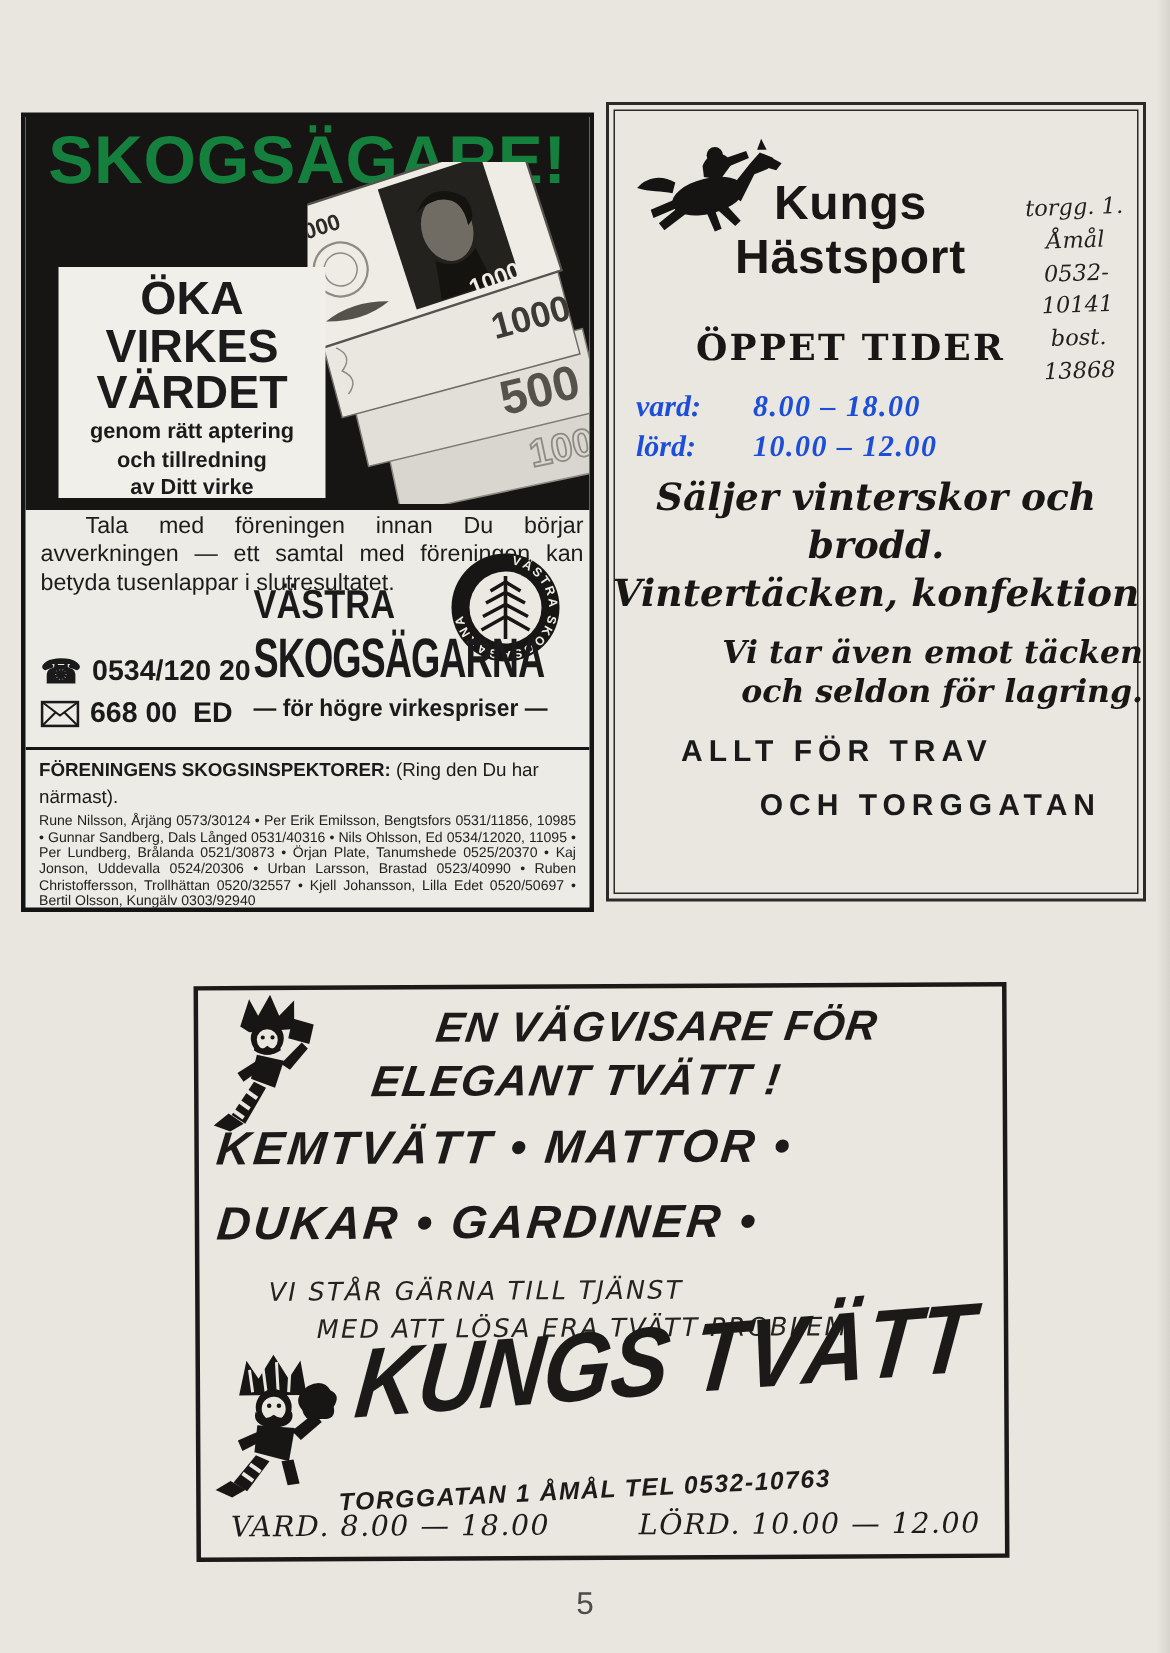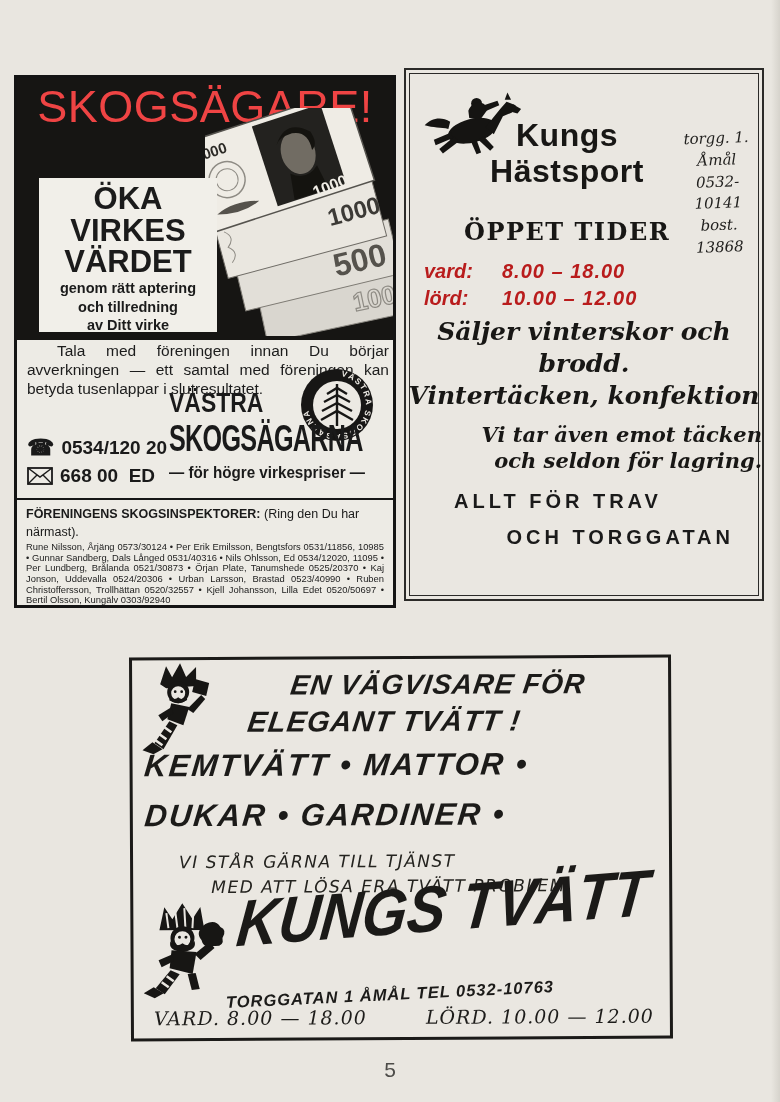--- a/index.html
+++ b/index.html
@@ -8,21 +8,21 @@
     position:relative; width:780px; height:1102px;
     background:#e9e6e0; overflow:hidden;
     font-family:"Liberation Sans", sans-serif; color:#1a1a1a;
   }
   .page-edge{position:absolute; right:0; top:0; width:9px; height:100%;
     background:linear-gradient(to right,#e9e6e0,#d6d3cc);}
   
   .ad-skog{position:absolute; left:14px; top:75px; width:382px; height:533px;
     border:3px solid #141414; background:#edebe5; box-sizing:border-box; overflow:hidden;}
   .skog-black{position:relative; width:100%; height:262px; background:#161513; overflow:hidden;}
-  .skog-headline{padding-top:6px; text-align:center; color:#ef4444; font-weight:normal;
+  .skog-headline{padding-top:6px; text-align:center; color:#15803d; font-weight:bold;
     font-size:45px; letter-spacing:0.5px; line-height:1;}
   .oka-box{position:absolute; left:22px; top:100px; width:178px; height:154px;
     background:#f1efe9; text-align:center; padding-top:5px; box-sizing:border-box;}
   .oka-big{font-weight:bold; font-size:31px; line-height:1.02; letter-spacing:0px; color:#1b1b1b;}
   .oka-small{font-weight:bold; font-size:14.5px; line-height:1.15; color:#1b1b1b; margin-top:2px;}
   .banknotes{position:absolute; left:188px; top:30px;}
   .skog-par{position:absolute; left:10px; top:264px; width:362px;
     font-size:15.5px; line-height:1.22; text-align:justify; text-indent:30px; color:#1c1c1c;}
   .phone-block{position:absolute; left:10px; top:356px;}
   .contact-row{display:flex; align-items:center; height:28px; font-weight:bold; font-size:19px;}
@@ -48,22 +48,22 @@
   .ad-hast::before{content:""; position:absolute; inset:3px; border:1.5px solid #2b2a28; pointer-events:none;}
   .horse{position:absolute; left:16px; top:16px;}
   .hast-name{position:absolute; left:81px; top:48px; width:160px; text-align:center;
     font-weight:bold; font-size:32px; line-height:1.12; letter-spacing:0.5px; color:#181715;}
   .hand{font-family:"DejaVu Serif", serif; font-style:italic;}
   .hast-contact{position:absolute; left:268px; top:58px; width:88px; text-align:center;
     font-size:15px; line-height:1.45; transform:rotate(-2deg); color:#22211f;}
   .hours-title{position:absolute; left:58px; top:147px; font-family:"DejaVu Serif", serif;
     font-weight:bold; font-size:24px; letter-spacing:1.5px; color:#181715;}
   .hours-rows{position:absolute; left:18px; top:188px;}
-  .hrow{display:flex; font-family:Liberation Sans, sans-serif; font-style:italic; font-weight:bold;
-    font-size:20px; line-height:1.35; color:#b91c1c;}
+  .hrow{display:flex; font-family:Liberation Serif, serif; font-style:italic; font-weight:bold;
+    font-size:20px; line-height:1.35; color:#1d4ed8;}
   .hrow .hl{width:68px;}
   .hrow .ht{margin-left:10px; letter-spacing:1px;}
   .hast-pitch{position:absolute; left:0; width:100%; top:246px; text-align:center;
     font-family:"DejaVu Serif", serif; font-style:italic; font-weight:bold;
     font-size:25px; line-height:1.28; color:#181715;}
   .hast-storage{position:absolute; left:0; width:100%; top:352px; text-align:right;
     font-family:"DejaVu Serif", serif; font-style:italic; font-weight:bold;
     font-size:21px; line-height:1.25; color:#181715;}
   .slogan1{position:absolute; left:48px; top:420px; font-weight:bold; font-size:20px; letter-spacing:4px;}
   .slogan2{position:absolute; right:28px; top:456px; font-weight:bold; font-size:20px; letter-spacing:4px;}

